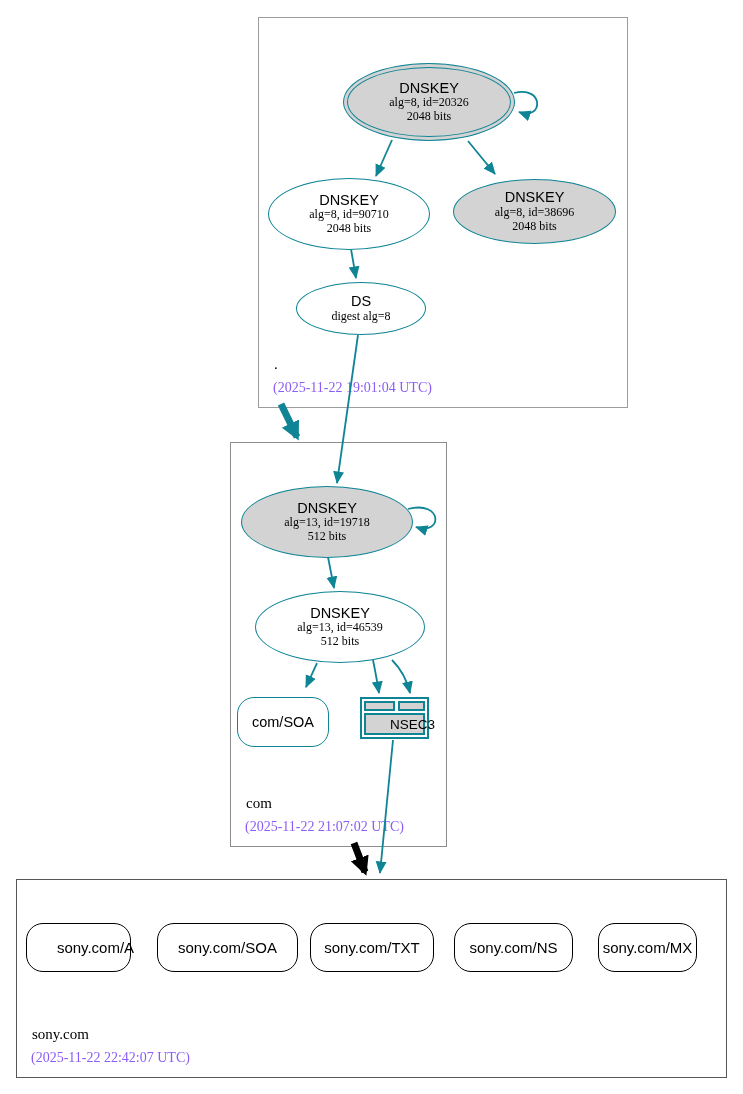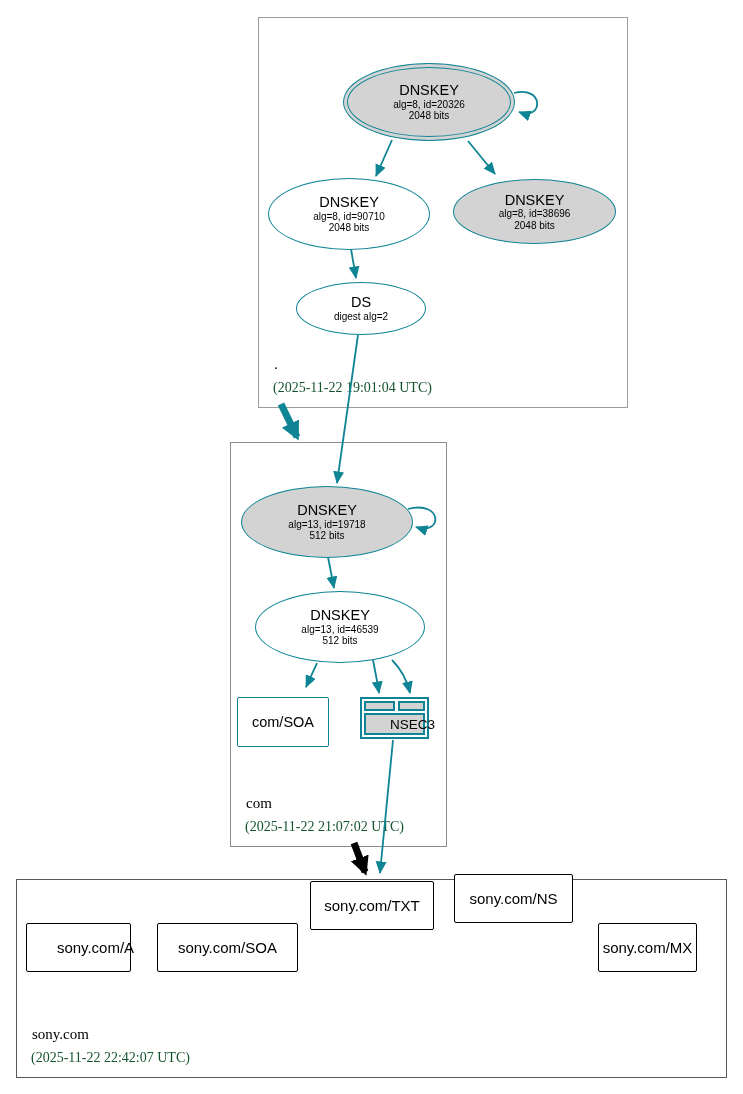--- a/index.html
+++ b/index.html
@@ -17,21 +17,21 @@
   .cluster{position:absolute;background:#fff;z-index:1;}
   .cluster-root{left:258px;top:17px;width:370px;height:391px;border:1.5px solid #9c9c9c;}
   .cluster-com{left:230px;top:442px;width:217px;height:405px;border:1.5px solid #8c8c8c;}
   .cluster-sony{left:16px;top:879px;width:711px;height:199px;border:1.6px solid #575757;text-align:right;}
   .zone-name{
     position:absolute;left:15px;bottom:34px;
     font-family:"Liberation Serif",serif;font-size:15px;color:#000;
   }
   .zone-ts{
     position:absolute;left:14px;bottom:11px;
-    font-family:"Liberation Serif",serif;font-size:14px;color:#14532d;white-space:nowrap;
+    font-family:"Liberation Serif",serif;font-size:14px;color:#8b5cf6;white-space:nowrap;
   }
   
   svg.edges{position:absolute;left:0;top:0;z-index:2;}
   .e{fill:none;stroke:var(--teal);stroke-width:1.8;}
   .e-thick{fill:none;stroke:var(--teal);stroke-width:7;}
   .e-thick-black{fill:none;stroke:#000;stroke-width:7;}
   .fill-teal{fill:var(--teal);}
   .fill-black{fill:#000;}
   
   .node{position:absolute;z-index:3;}
@@ -39,39 +39,39 @@
     border:1.7px solid var(--teal);border-radius:50%;background:#fff;
     display:flex;flex-direction:column;align-items:center;justify-content:center;
     text-align:left;
   }
   .ellipse.gray{background:var(--gray_fill);}
   .ellipse.double::before{
     content:"";position:absolute;inset:3px;border:1.7px solid var(--teal);
     border-radius:50%;pointer-events:none;
   }
   .nt{font-family:"Liberation Sans",sans-serif;font-size:14.5px;line-height:1.15;}
-  .nd{font-family:Liberation Sans, sans-serif;font-size:10px;line-height:1.16;}
+  .nd{font-family:Liberation Serif, serif;font-size:12px;line-height:1.16;}
   .rrset{
-    border:1.7px solid #000;border-radius:2px;background:#fff;
+    border:1.7px solid #000;border-radius:17px;background:#fff;
     display:flex;align-items:center;justify-content:center;
     font-size:15px;white-space:nowrap;
   }
   .rrset.teal{border-color:var(--teal);font-size:14.5px;}
   
   .n-root-ksk{left:343px;top:63px;width:172px;height:78px;}
   .n-root-zsk{left:268px;top:178px;width:162px;height:72px;}
   .n-root-extra{left:453px;top:179px;width:163px;height:65px;}
   .n-root-ds{left:296px;top:282px;width:130px;height:53px;}
   .n-com-ksk{left:241px;top:486px;width:172px;height:72px;}
   .n-com-zsk{left:255px;top:591px;width:170px;height:72px;}
   .n-com-soa{left:237px;top:697px;width:92px;height:50px;}
   .n-sony-a{left:26px;top:923px;width:105px;height:49px;padding-left:34px;}
   .n-sony-soa{left:157px;top:923px;width:141px;height:49px;}
-  .n-sony-txt{left:310px;top:881px;width:124px;height:49px;}
-  .n-sony-ns{left:454px;top:874px;width:119px;height:49px;}
+  .n-sony-txt{left:310px;top:923px;width:124px;height:49px;}
+  .n-sony-ns{left:454px;top:923px;width:119px;height:49px;}
   .n-sony-mx{left:598px;top:923px;width:99px;height:49px;}
   
   .nsec3{
     left:360px;top:697px;width:69px;height:42px;
     border:2.2px solid var(--teal);background:#fff;
   }
   .nsec3 .cells{position:absolute;top:2px;left:2px;right:2px;height:10px;display:flex;gap:3px;}
   .nsec3 .cell{border:2px solid var(--teal);background:var(--gray_fill);}
   .nsec3 .cell.c1{flex:1.15;}
   .nsec3 .cell.c2{flex:1;}
@@ -140,21 +140,21 @@
     <div class="nd">alg=8, id=90710</div>
     <div class="nd">2048 bits</div>
   </div>
   <div class="node ellipse gray n-root-extra">
     <div class="nt">DNSKEY</div>
     <div class="nd">alg=8, id=38696</div>
     <div class="nd">2048 bits</div>
   </div>
   <div class="node ellipse n-root-ds">
     <div class="nt">DS</div>
-    <div class="nd">digest alg=2</div>
+    <div class="nd">digest alg=8</div>
   </div>
 
   <div class="node ellipse gray n-com-ksk">
     <div class="nt">DNSKEY</div>
     <div class="nd">alg=13, id=19718</div>
     <div class="nd">512 bits</div>
   </div>
   <div class="node ellipse n-com-zsk">
     <div class="nt">DNSKEY</div>
     <div class="nd">alg=13, id=46539</div>

